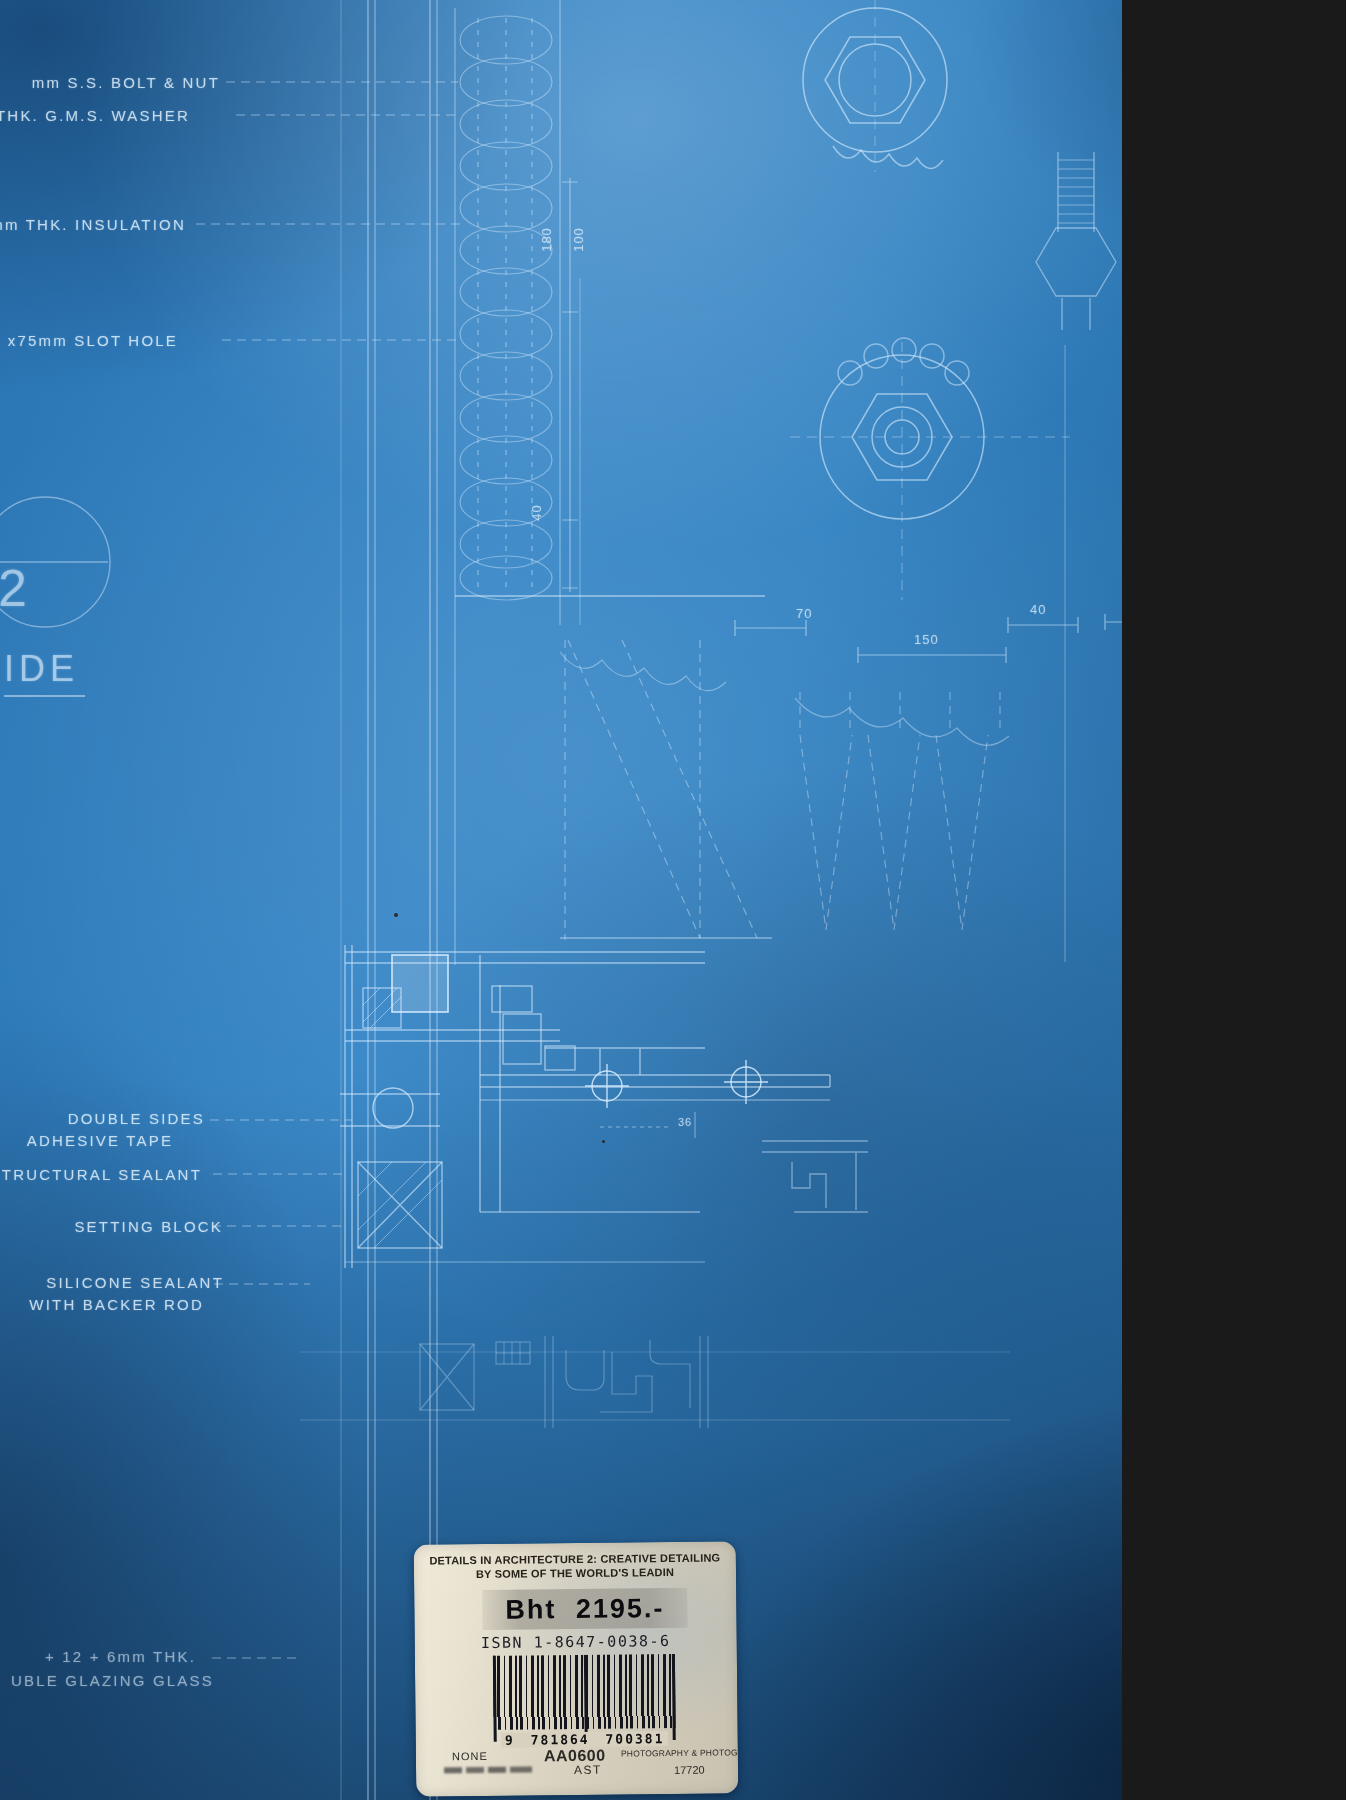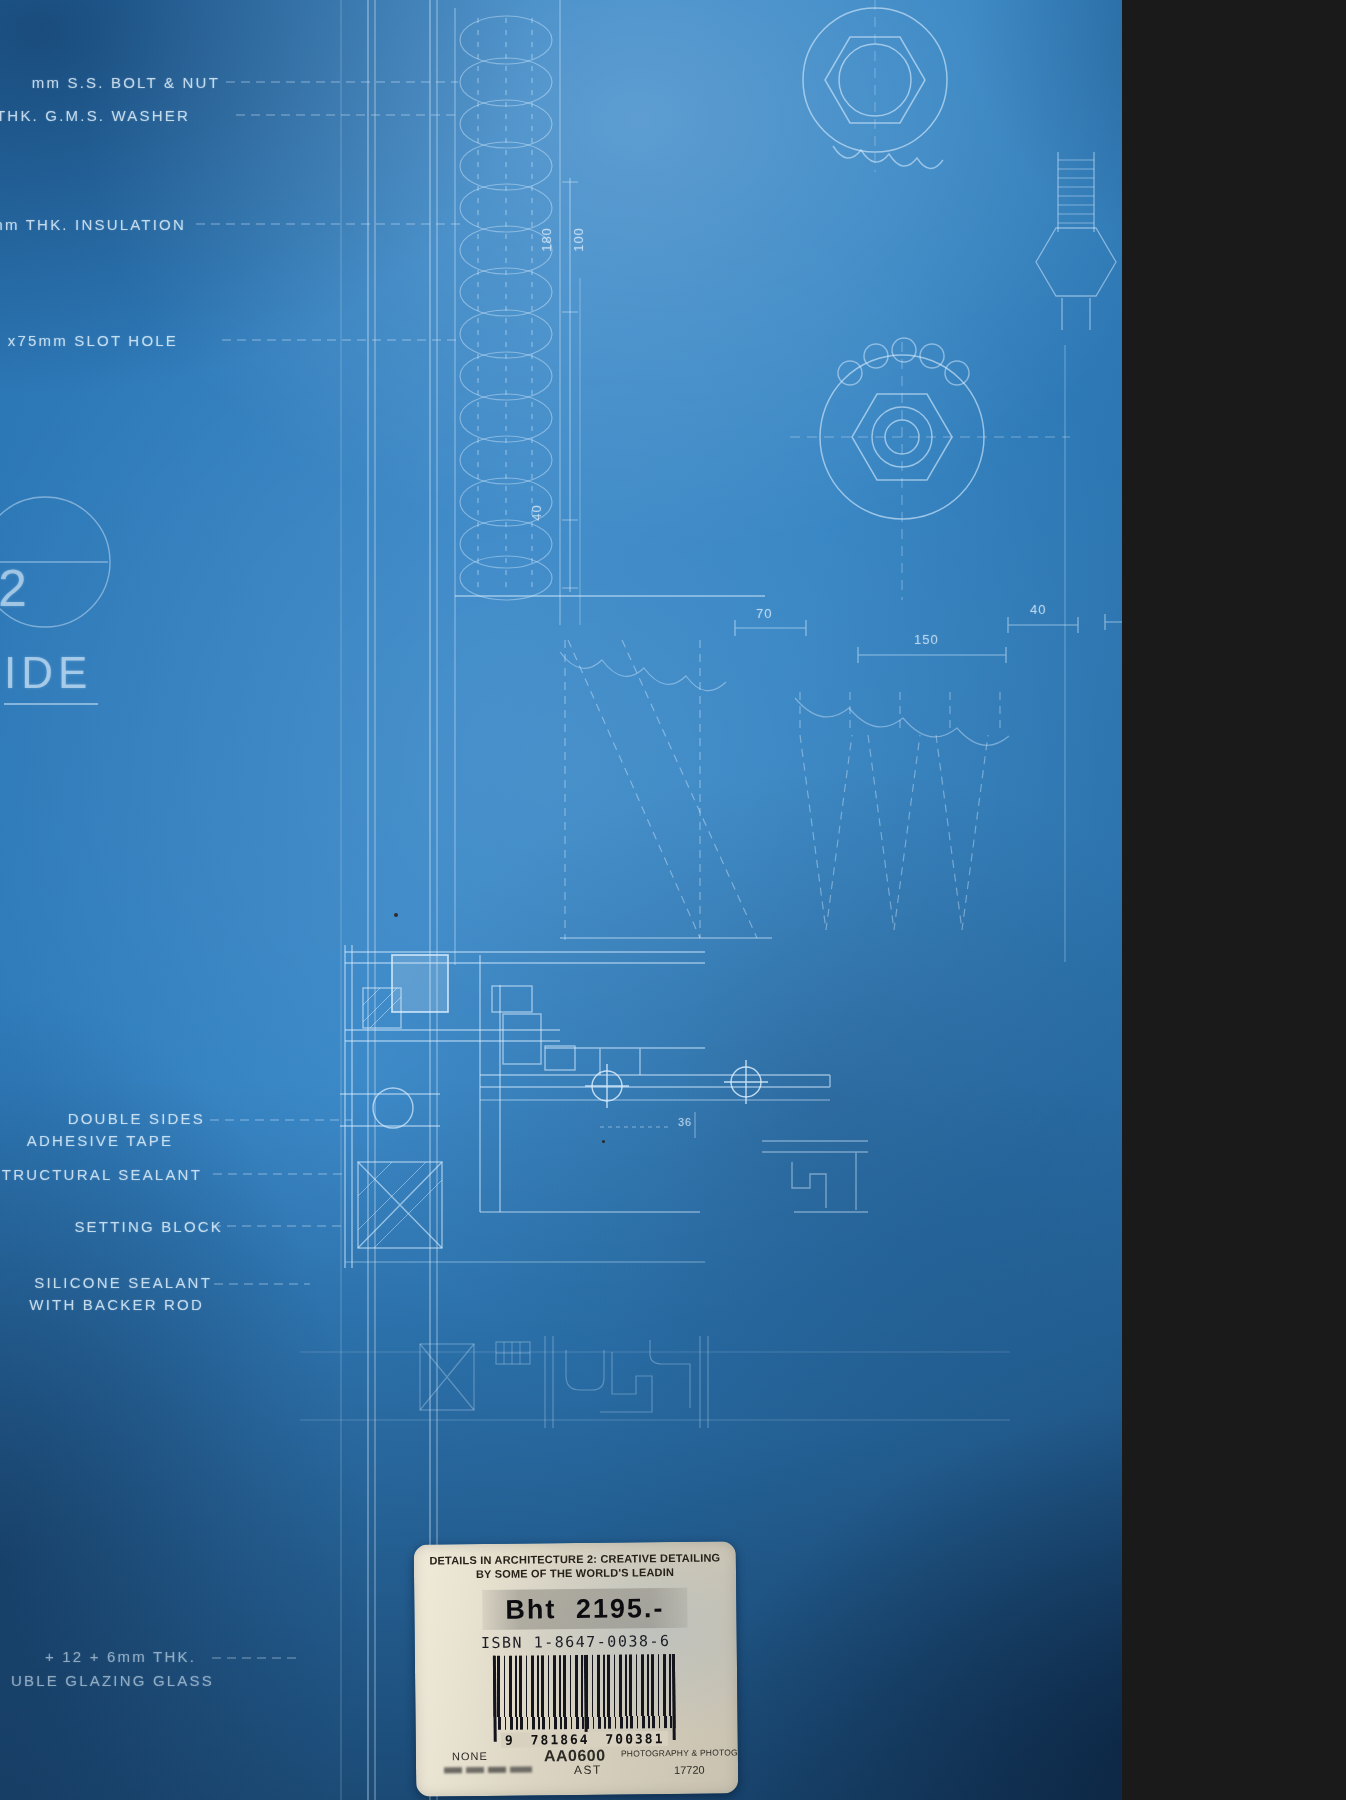--- a/index.html
+++ b/index.html
@@ -27,21 +27,21 @@
     position:absolute; font-size:13px; letter-spacing:1px;
     color:rgba(225,240,252,.72); white-space:nowrap;
     text-shadow:0 0 2px rgba(200,230,255,.3);
   }
   .dim.vert{transform:rotate(-90deg); transform-origin:center;}
   .detail-num{
     position:absolute; font-size:52px; color:rgba(225,240,252,.55);
     text-shadow:0 0 3px rgba(200,230,255,.3);
   }
   .side-label{
-    position:absolute; font-size:44px; letter-spacing:5px; color:rgba(222,238,252,.60);
+    position:absolute; font-size:36px; letter-spacing:5px; color:rgba(222,238,252,.60);
     border-bottom:2px solid rgba(222,238,252,.5); padding:0 6px 5px 0;
     text-shadow:0 0 3px rgba(200,230,255,.3);
   }
   .speck{position:absolute;width:4px;height:4px;border-radius:50%;background:rgba(40,20,10,.8);}
   
   .sticker{
     position:absolute; left:415px; top:1543px; width:322px; height:252px;
     border-radius:14px; transform:rotate(-.6deg); overflow:hidden;
     background:
       radial-gradient(240px 160px at 72% 35%, rgba(140,170,200,.28), rgba(140,170,200,0) 70%),
@@ -258,29 +258,29 @@
   <div class="label" style="left:-10px; top:216px; width:196px;">mm THK. INSULATION</div>
   <div class="label" style="left:-12px; top:332px; width:190px;">x75mm SLOT HOLE</div>
 
   <div class="detail-num" style="left:-2px; top:558px;">2</div>
   <div class="side-label" style="left:4px; top:648px;">IDE</div>
 
   <div class="label" style="left:0; top:1110px; width:205px;">DOUBLE SIDES</div>
   <div class="label" style="left:0; top:1132px; width:200px;text-align:center;">ADHESIVE TAPE</div>
   <div class="label" style="left:-14px; top:1166px; width:216px;">TRUCTURAL SEALANT</div>
   <div class="label" style="left:0; top:1218px; width:204px;padding-left:19px;">SETTING BLOCK</div>
-  <div class="label" style="left:0; top:1274px; width:212px;">SILICONE SEALANT</div>
+  <div class="label" style="left:12px; top:1274px; width:212px;">SILICONE SEALANT</div>
   <div class="label" style="left:0; top:1296px; width:204px;">WITH BACKER ROD</div>
   <div class="label" style="left:-12px; top:1648px; width:208px; opacity:.7;">+ 12 + 6mm THK.</div>
   <div class="label" style="left:-12px; top:1672px; width:226px; opacity:.7;">UBLE GLAZING GLASS</div>
 
   <div class="dim vert" style="left:534px; top:232px;">180</div>
   <div class="dim vert" style="left:566px; top:232px;">100</div>
   <div class="dim vert" style="left:528px; top:505px;">40</div>
-  <div class="dim" style="left:756px; top:606px;text-align:center;">70</div>
+  <div class="dim" style="left:796px; top:606px;text-align:center;">70</div>
   <div class="dim" style="left:914px; top:632px;">150</div>
   <div class="dim" style="left:1030px; top:602px;">40</div>
   <div class="dim" style="left:1128px; top:599px;">40</div>
   <div class="dim" style="left:678px; top:1116px; font-size:11px;">36</div>
 
   <div class="speck" style="left:394px; top:913px;"></div>
   <div class="speck" style="left:602px; top:1140px; width:3px; height:3px;"></div>
 
   <div class="sticker">
     <div class="title" style="top:10px;">DETAILS IN ARCHITECTURE 2: CREATIVE DETAILING</div>

